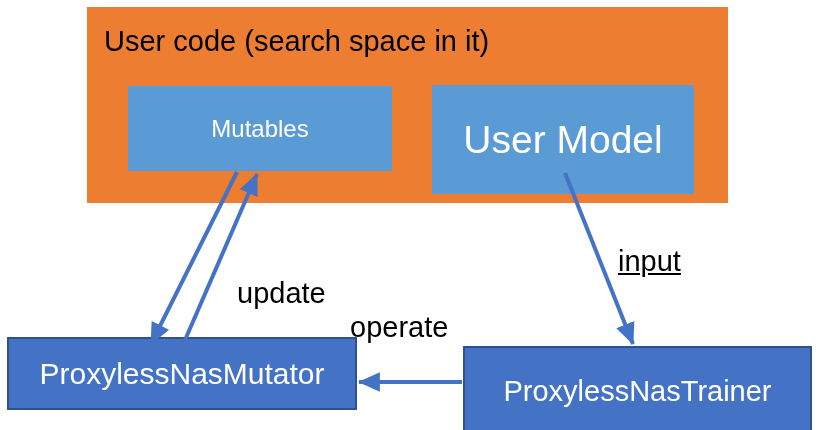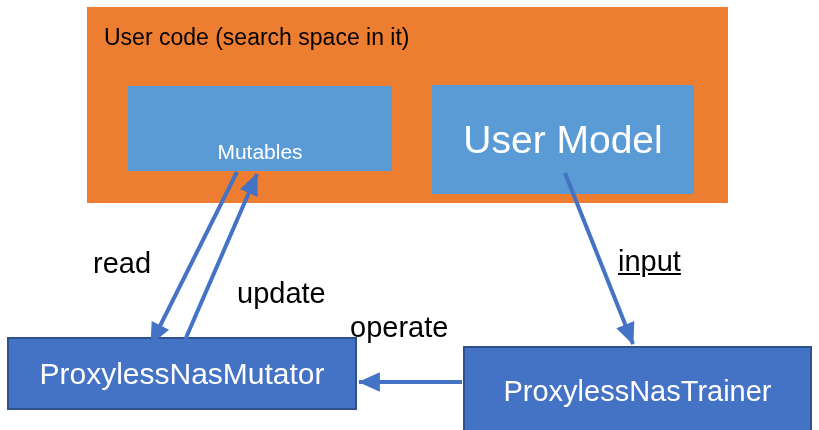--- a/index.html
+++ b/index.html
@@ -16,35 +16,35 @@
   html,body{width:819px;height:430px;background:var(--page-bg);overflow:hidden;}
   body{font-family:"Liberation Sans", sans-serif;}
   .canvas{position:relative;width:819px;height:430px;background:var(--page-bg);}
 
   .container{
     position:absolute;left:87px;top:7px;width:641px;height:196px;
     background:var(--container-fill);
   }
   .container-title{
     position:absolute;left:17px;top:16px;
-    font-size:23px;line-height:1.25;color:var(--label-text);
+    font-size:29px;line-height:1.25;color:var(--label-text);
     white-space:nowrap;
   }
 
   .node{
     position:absolute;display:flex;flex-direction:column;
     align-items:center;justify-content:center;
     color:var(--node-text);text-align:center;
   }
   .node.light{background:var(--inner-node-fill);}
   .node.dark{
     background:var(--outer-node-fill);
     border:2px solid var(--outer-node-border);
   }
-  .node-mutables{left:41px;top:79px;width:264px;height:85px;font-size:21px;line-height:39px;justify-content:flex-end;}
+  .node-mutables{left:41px;top:79px;width:264px;height:85px;font-size:24px;line-height:39px;}
   .node-user-model{left:345px;top:78px;width:262px;height:109px;font-size:39px;}
   .node-mutator{left:7px;top:337px;width:350px;height:73px;font-size:30px;}
   .node-trainer{left:463px;top:346px;width:349px;height:90px;font-size:29px;}
 
   .arrows{position:absolute;left:0;top:0;width:819px;height:430px;pointer-events:none;}
   .arrow-line{stroke:var(--arrow);stroke-width:4;fill:none;}
   #arrowhead path{fill:var(--arrow);}
 
   .edge-label{
     position:absolute;font-size:29px;line-height:1.2;
@@ -85,18 +85,17 @@
       <marker id="arrowhead" viewBox="0 0 10 10" refX="9.5" refY="5" markerWidth="5.5" markerHeight="5.5" orient="auto-start-reverse">
         <path d="M0,0.6 L10,5 L0,9.4 z"></path>
       </marker>
     </defs>
     <line class="arrow-line" x1="237" y1="172" x2="151" y2="344" marker-end="url(#arrowhead)"></line>
     <line class="arrow-line" x1="182" y1="347" x2="257" y2="174" marker-end="url(#arrowhead)"></line>
     <line class="arrow-line" x1="565" y1="173" x2="633" y2="344" marker-end="url(#arrowhead)"></line>
     <line class="arrow-line" x1="462" y1="382" x2="359" y2="382" marker-end="url(#arrowhead)"></line>
   </svg>
 
-  <div class="edge-label label-read">read</div>
   <div class="edge-label label-update">update</div>
   <div class="edge-label label-input">input</div>
   <div class="edge-label label-operate">operate</div>
 
 </div>
 
 </body></html>

